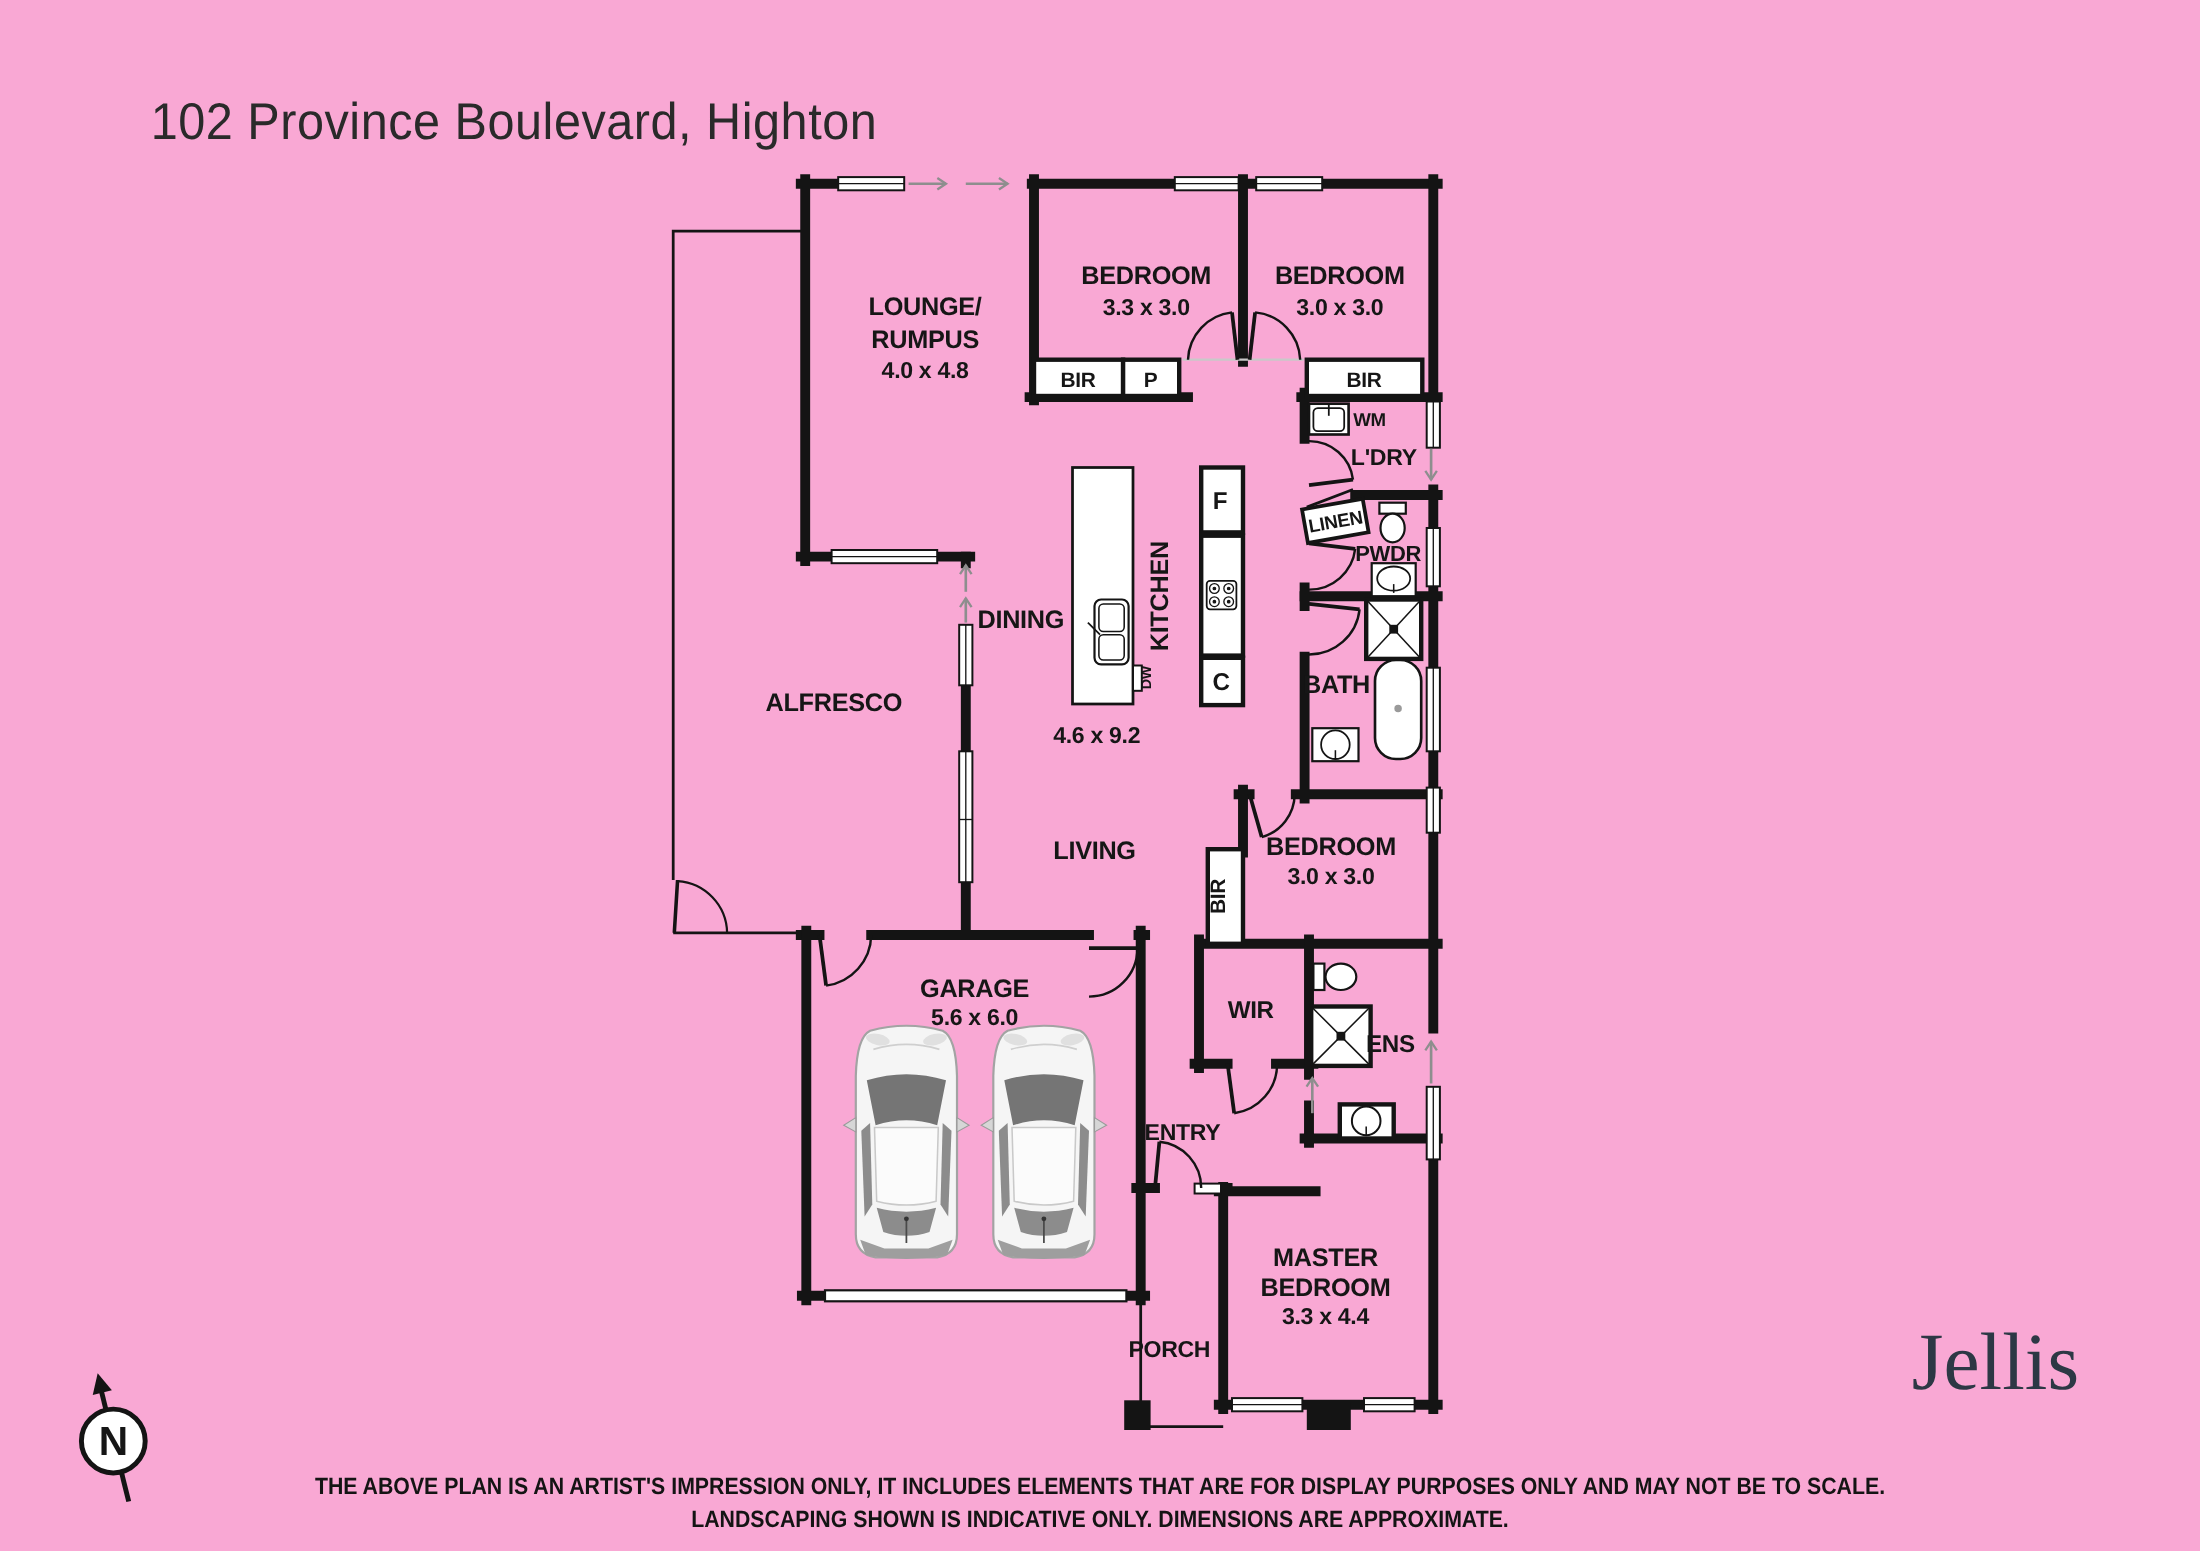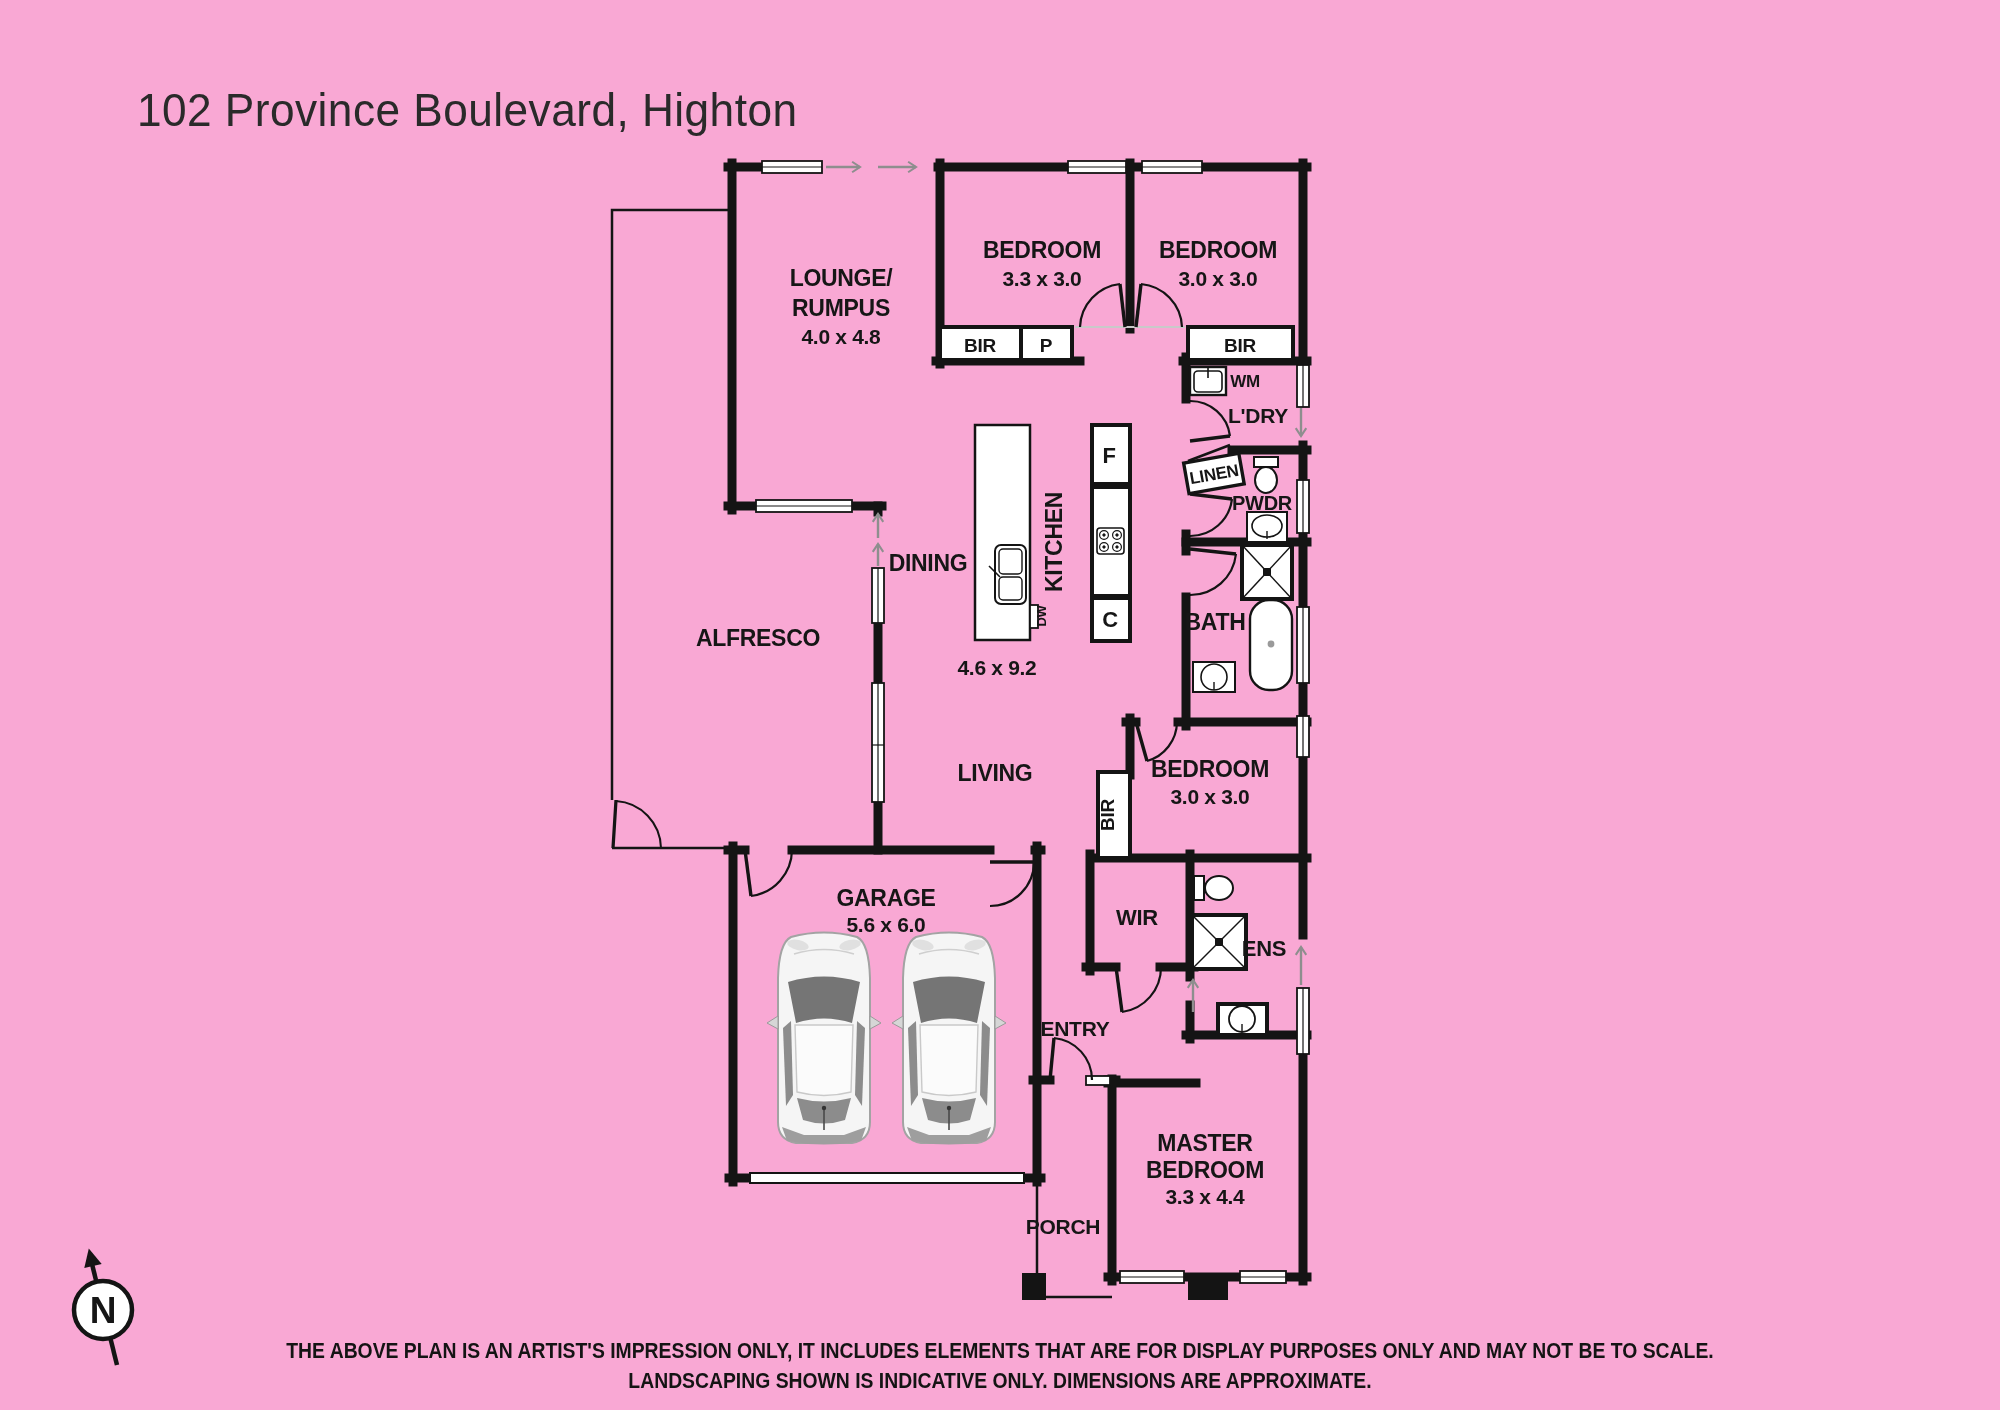--- a/index.html
+++ b/index.html
@@ -308,15 +308,16 @@
       <text class="lbl" font-size="37" text-anchor="middle" x="103" y="1323">N</text>
     </g>
   </svg>
 
   <div id="disclaimer">
     <div>THE ABOVE PLAN IS AN ARTIST'S IMPRESSION ONLY, IT INCLUDES ELEMENTS THAT ARE FOR DISPLAY PURPOSES ONLY AND MAY NOT BE TO SCALE.</div>
     <div>LANDSCAPING SHOWN IS INDICATIVE ONLY. DIMENSIONS ARE APPROXIMATE.</div>
   </div>
 
   <div id="logo">
+    <div>Jellis</div>
   </div>
 
 </div>
 
 </body></html>

